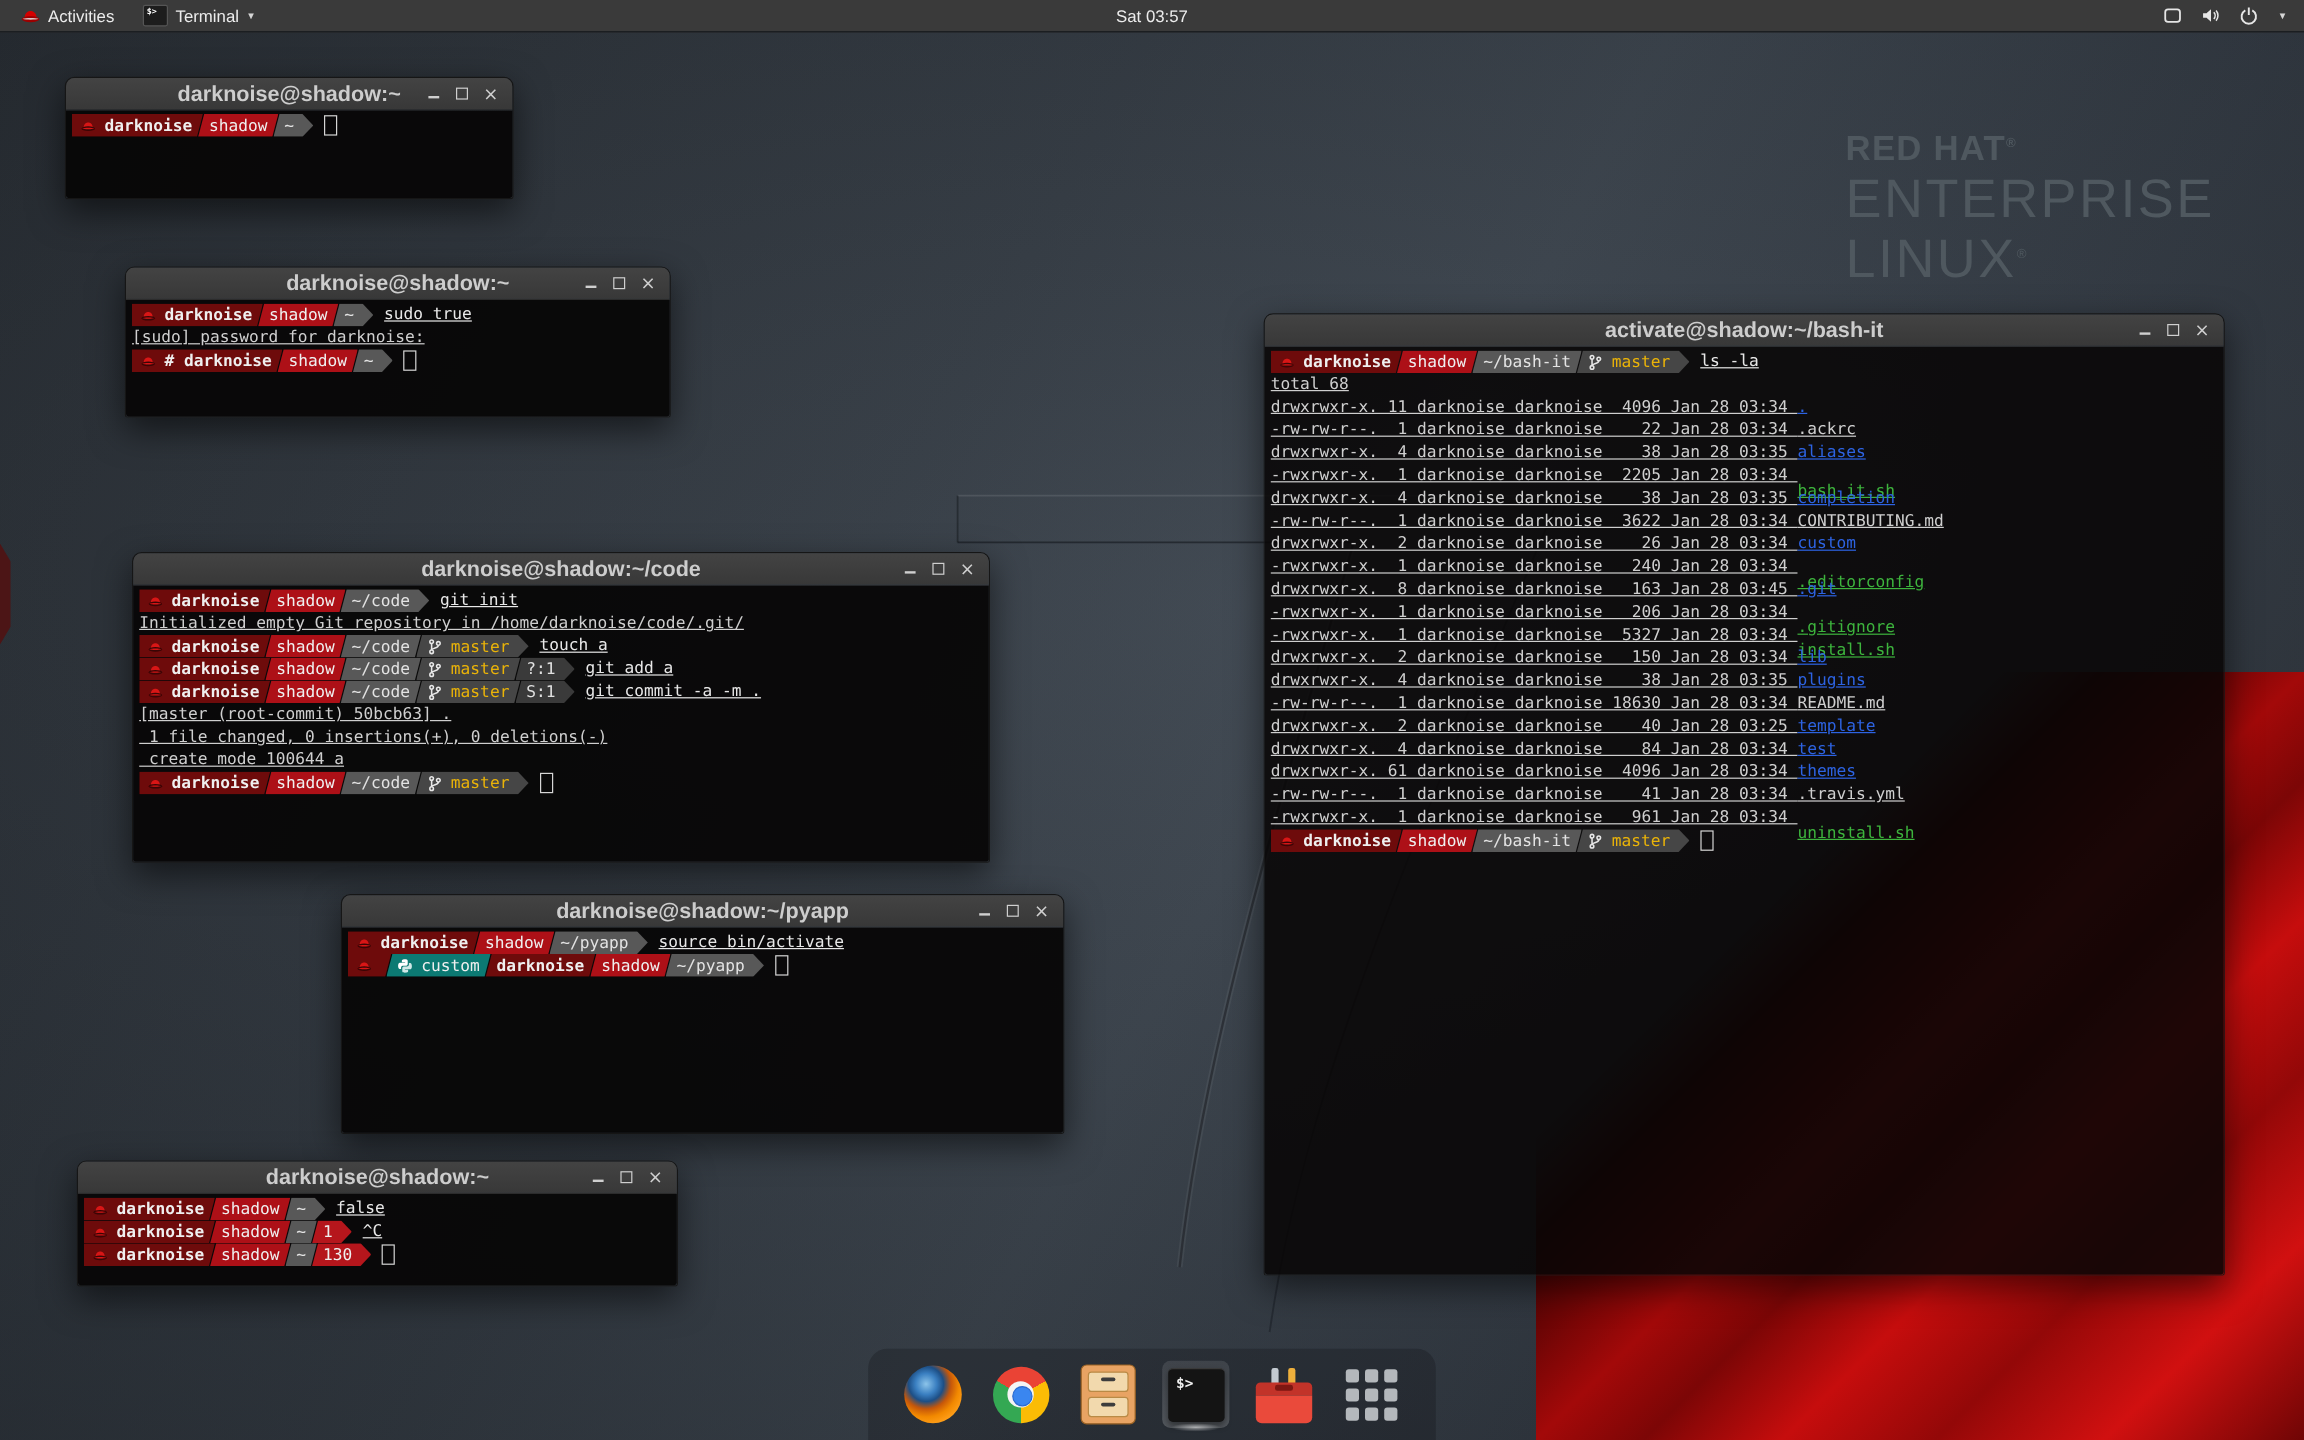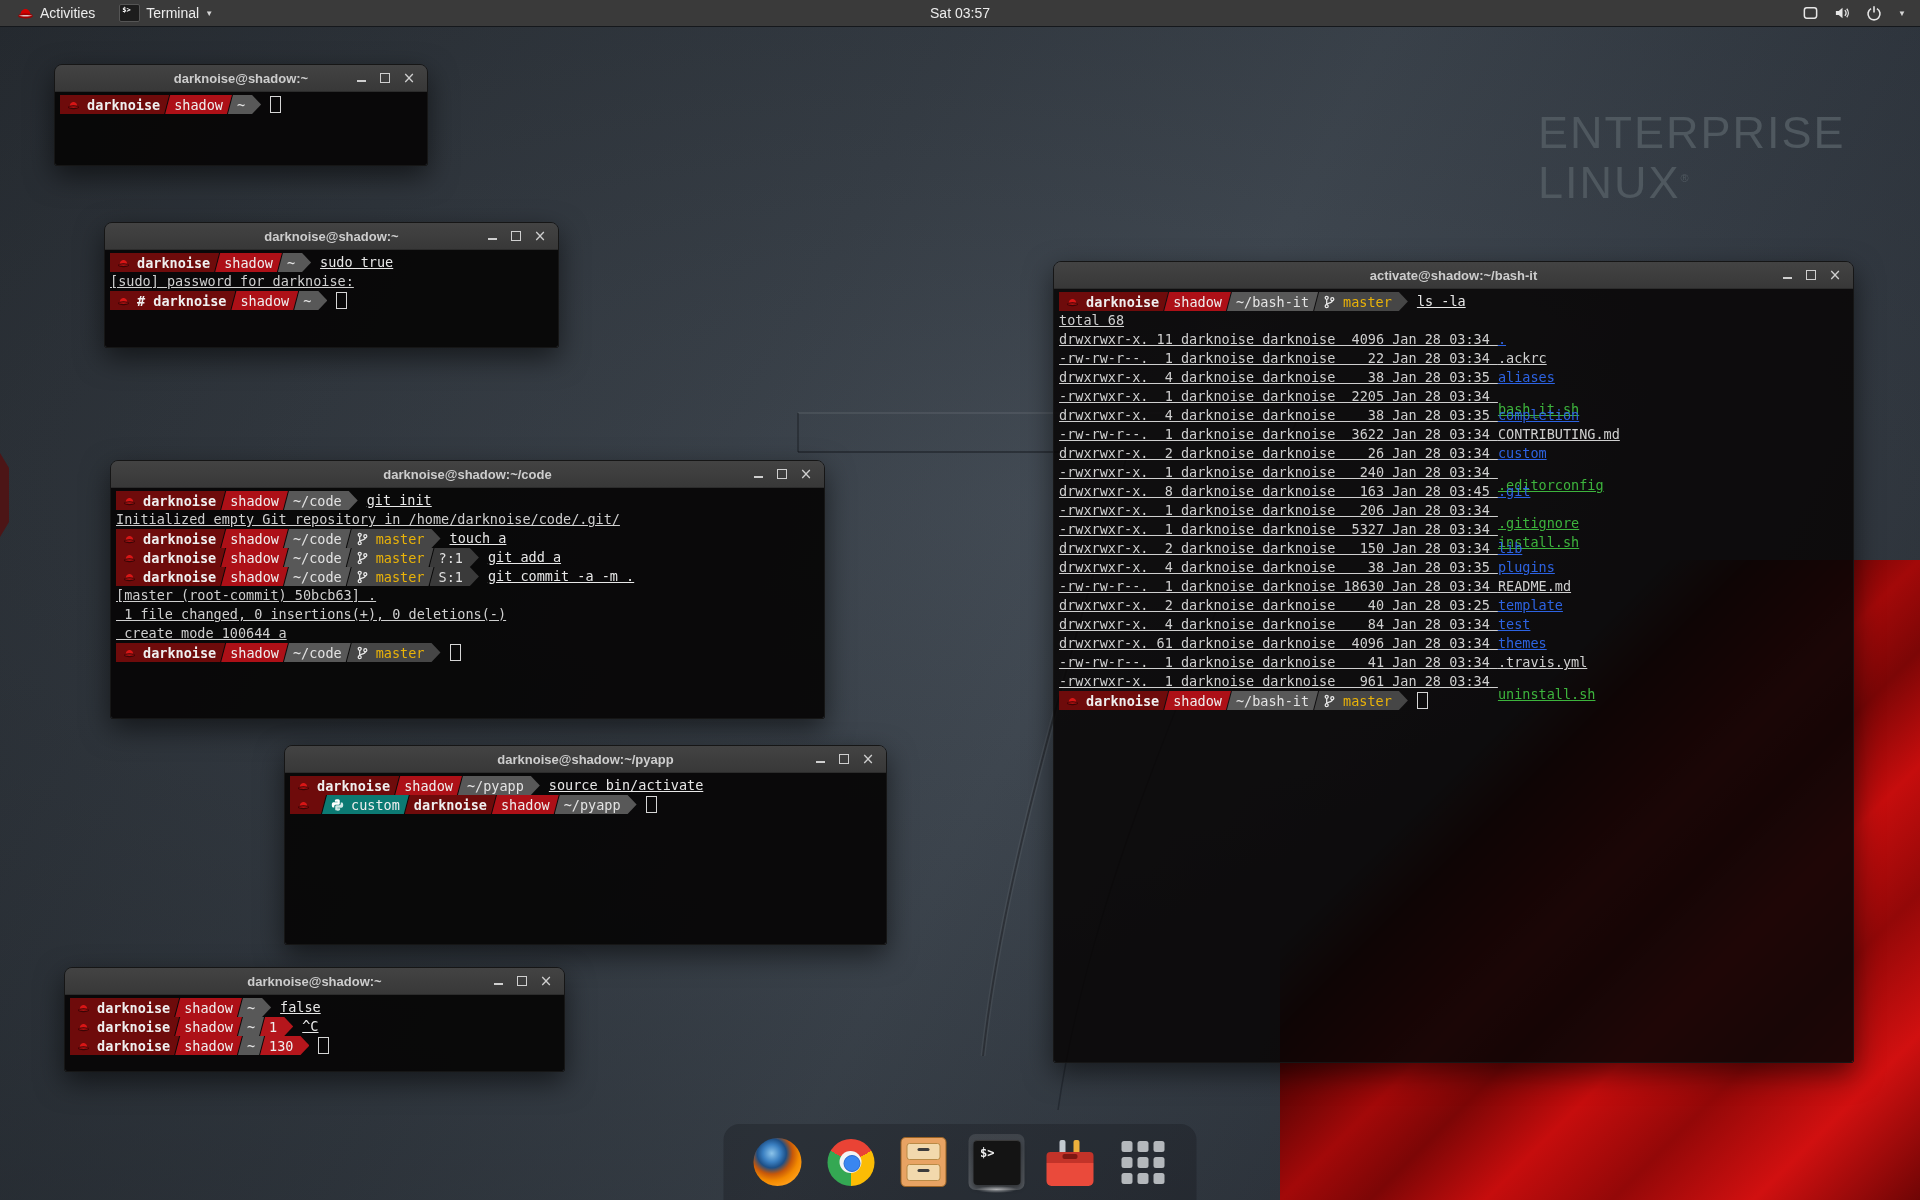--- a/index.html
+++ b/index.html
@@ -40,21 +40,21 @@
   #logo{position:absolute;left:1538px;top:108px;z-index:2;color:var(--logo-gray,#4f585f);user-select:none;}
   #logo .l1{font-size:29px;font-weight:bold;letter-spacing:1px;}
   #logo .l2,#logo .l3{font-size:45px;letter-spacing:2px;line-height:1.1;font-weight:400;}
   #logo sup{font-size:11px;vertical-align:super;}
   
   .win{position:absolute;z-index:10;border:1px solid #161616;border-radius:8px 8px 2px 2px;
     box-shadow:0 10px 28px rgba(0,0,0,.55);display:flex;flex-direction:column;}
   .titlebar{height:26px;flex:0 0 26px;background:linear-gradient(var(--titlebar-gray,#434343),#383838);
     border-bottom:1px solid #2c2c2c;border-radius:7px 7px 0 0;position:relative;
     display:flex;align-items:center;justify-content:center;}
-  .wtitle{font-size:13px;font-weight:bold;color:#cdcdcd;}
+  .wtitle{font-size:18px;font-weight:bold;color:#cdcdcd;}
   .wbtns{position:absolute;right:6px;top:0;height:26px;display:flex;align-items:center;}
   .wbtn{width:24px;height:26px;display:flex;align-items:center;justify-content:center;color:#cfcfcf;}
   .g-min{width:9px;height:2px;background:#cfcfcf;margin-top:6px;}
   .g-max{width:8px;height:8px;border:1.5px solid #cfcfcf;}
   .g-close{font-size:15px;line-height:15px;font-family:"DejaVu Sans",sans-serif;}
   .tbody{flex:1;background:rgba(6,5,5,.93);border-radius:0 0 2px 2px;
     padding:3px 5px;font-family:"DejaVu Sans Mono",monospace;font-size:13.5px;overflow:hidden;}
   
   .tline{display:flex;align-items:stretch;height:19px;white-space:pre;}
   .txt{line-height:19px;text-decoration:underline;}
@@ -124,20 +124,21 @@
   <path d="M798 452 H1128" stroke="rgba(15,19,23,0.55)" stroke-width="1.5" fill="none"></path>
   <path d="M798 413 V452" stroke="rgba(15,19,23,0.45)" stroke-width="1.5" fill="none"></path>
   <path d="M1128 452 C1058 700 1002 882 983 1056" stroke="rgba(15,19,23,0.6)" stroke-width="2" fill="none"></path>
   <path d="M1128 452 C1058 700 1002 882 983 1056" stroke="rgba(255,255,255,0.06)" stroke-width="5" fill="none"></path>
   <path d="M1300 413 C1178 700 1088 902 1058 1110" stroke="rgba(20,25,30,0.45)" stroke-width="1.5" fill="none"></path>
 </svg>
 <div id="stripes"></div>
 <div id="left-sliver"></div>
 
 <div id="logo">
+  <div class="l1"><span>RED HAT</span><sup>®</sup></div>
   <div class="l2">ENTERPRISE</div>
   <div class="l3"><span>LINUX</span><sup>®</sup></div>
 </div>
 
 <div id="topbar">
   <div class="tb-left">
     <span class="tb-item">
       <span class="tb-svg">
           <svg viewBox="0 0 20 16">
             <path d="M4.2 10 C4.2 5 8 3.4 10 3.4 C12 3.4 15.8 5 15.8 10 L15.8 10.6 C13 9.5 7 9.5 4.2 10.6 Z" fill="#d40000"></path>

